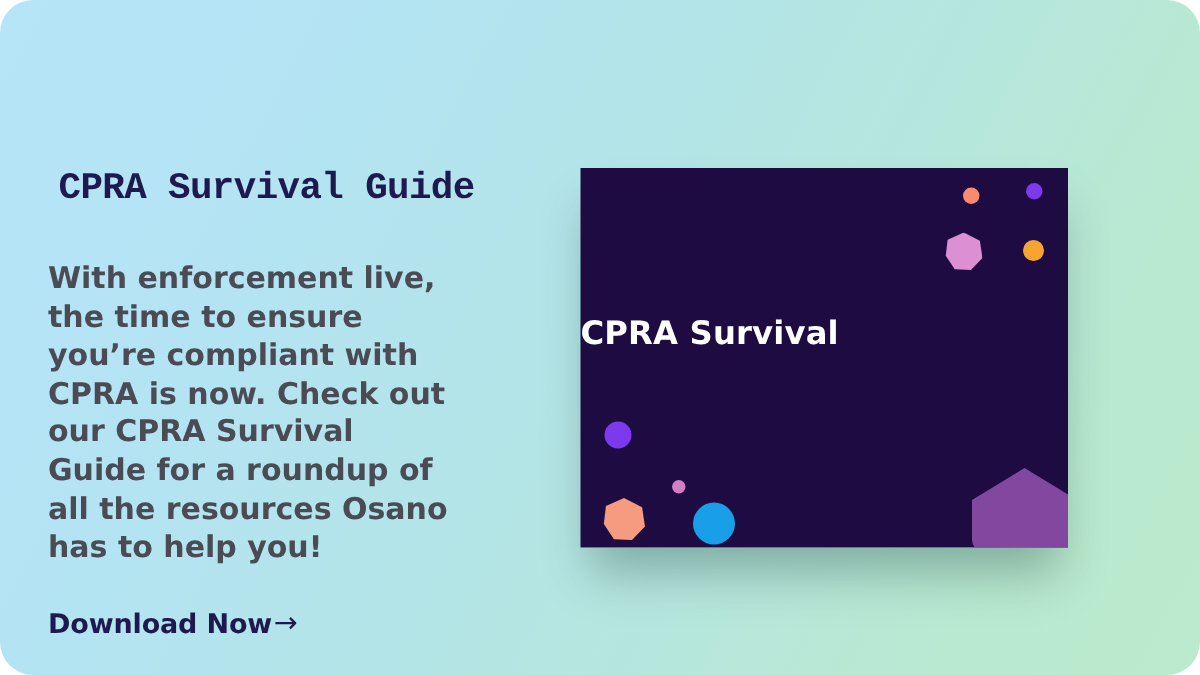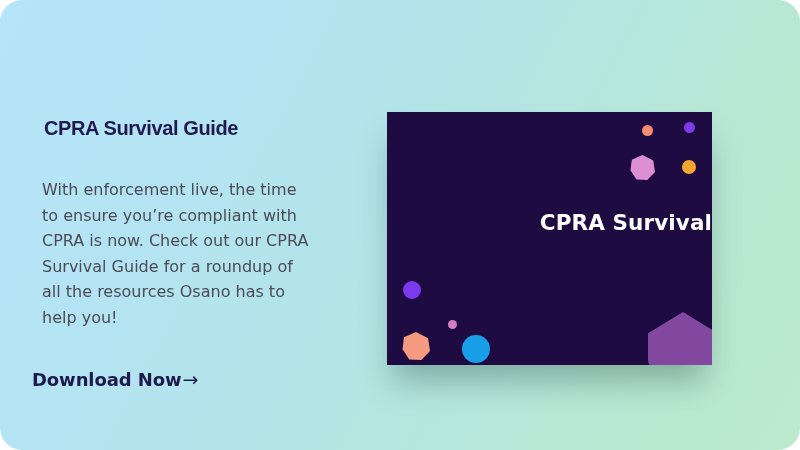--- a/index.html
+++ b/index.html
@@ -33,36 +33,36 @@
 
   
   .left-col {
     position: absolute;
     left: 32px;
     top: 104px;
     width: 300px;
   }
 
   .headline {
-    margin: 12px;
-    font-family: Liberation Sans, sans-serif;
-    font-size: 20px;
+    margin: 7px;
+    font-family: Liberation Mono, monospace;
+    font-size: 25px;
     font-weight: 700;
     letter-spacing: -0.4px;
     color: #1f1a4e;
     line-height: 1.2;
     white-space: nowrap;
   }
 
   .body-copy {
-    margin: 10px;
+    margin: 0;
     padding-top: 25px;
     font-family: "DejaVu Sans", sans-serif;
-    font-size: 16px;
-    font-weight: 400;
+    font-size: 20px;
+    font-weight: 700;
     line-height: 25.6px;
     color: #4b4b55;
     width: 268px;
   }
 
   .cta {
     display: inline-flex;
     gap: 1px;
     margin-top: 28px;
     text-decoration: none;
@@ -96,21 +96,21 @@
     background: #1e0b42;
     overflow: hidden;
   }
 
   .card-title {
     position: absolute;
     left: 0;
     right: 0;
     top: 96px;
     margin: 0;
-    text-align: right;
+    text-align: left;
     font-family: "DejaVu Sans", sans-serif;
     font-size: 21.5px;
     font-weight: 700;
     line-height: 30px;
     letter-spacing: 0.1px;
     color: #ffffff;
   }
 
   .shape { position: absolute; }
   .circle { border-radius: 50%; }

